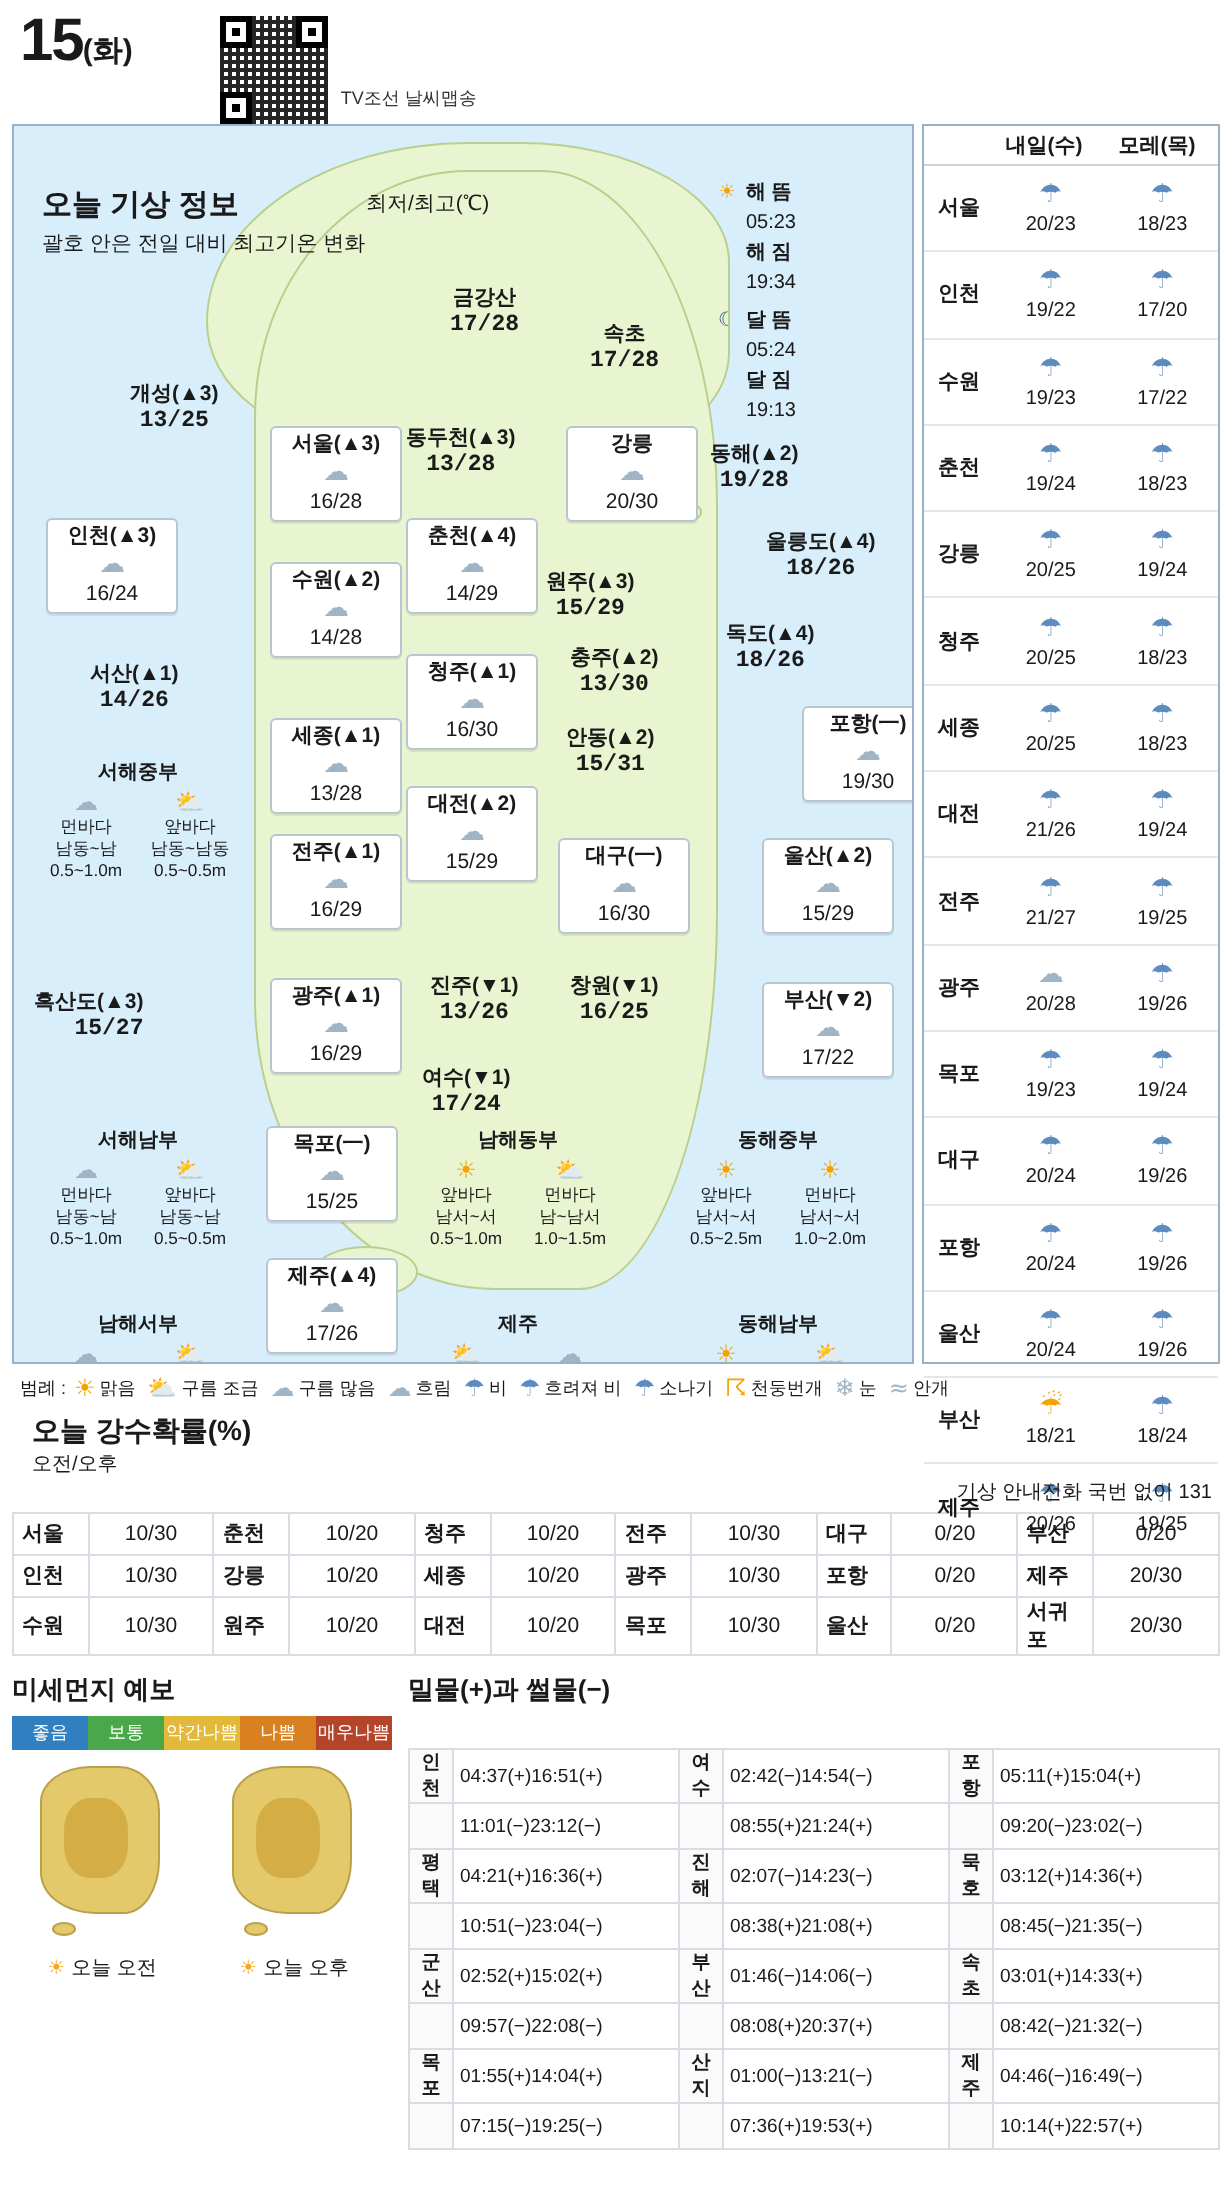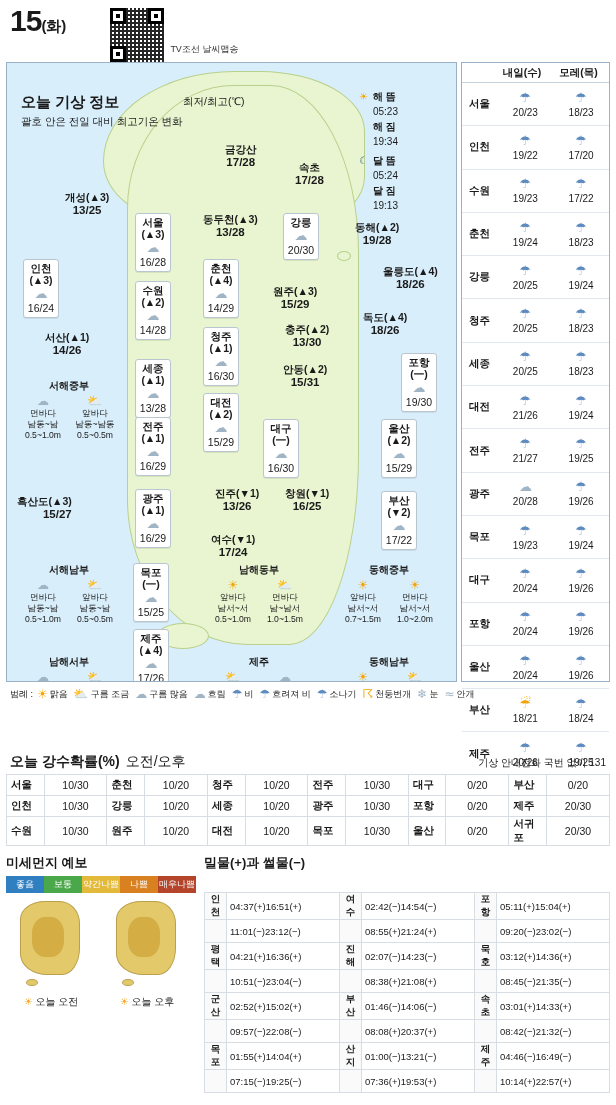--- a/index.html
+++ b/index.html
@@ -58,34 +58,34 @@
   .panel-minmax { position: absolute; left: 176px; top: 32px; font-size: 10.5px; }
 
   
   .sunmoon { position: absolute; left: 352px; top: 26px; font-size: 10px; line-height: 15px; }
   .sm-row { display: flex; align-items: flex-start; gap: 5px; }
   .sm-txt span { display: block; }
 
   
   .chip {
     position: absolute;
-    width: 36px;
+    width: 66px;
     background: #ffffff;
     border: 1px solid #b9c6cf;
     border-radius: 3px;
     text-align: center;
     padding: 2px 0 3px 0;
     box-shadow: 0 1px 0 rgba(0,0,0,.08);
   }
   .chip .nm { font-size: 10.5px; font-weight: bold; line-height: 12px; }
   .chip .ic { line-height: 16px; font-size: 13px; }
   .chip .tp { font-size: 10.5px; line-height: 12px; }
   .label-free { position: absolute; text-align: center; }
   .label-free .nm { font-size: 10.5px; font-weight: bold; line-height: 13px; }
-  .label-free .tp { font-size: 11.5px; font-weight: bold; line-height: 13px; }
+  .label-free .tp { font-size: 11.5px; font-weight: bold; line-height: 13px; font-family: Liberation Mono, monospace; }
 
   
   .seabox { position: absolute; width: 104px; font-size: 8.6px; text-align: center; }
   .seabox .sb-title { font-weight: bold; font-size: 10px; margin-bottom: 1px; }
   .seabox .sb-cols { display: flex; }
   .seabox .sb-col { flex: 1; line-height: 11px; }
   .seabox .sb-icon { font-size: 12px; line-height: 14px; }
 
   
   .tomorrow {
@@ -101,23 +101,23 @@
   .tm-cell { flex: 1; text-align: center; line-height: 13px; }
   .tm-cell .ic { font-size: 13px; line-height: 16px; display: block; }
   .tm-cell .tp { font-size: 10px; }
 
   
   .legend { display: flex; align-items: center; gap: 4px; font-size: 9px; padding: 5px 2px 4px 4px; }
   .legend .lg { display: flex; align-items: center; gap: 2px; }
   .legend .lgi { font-size: 12px; }
 
   
-  .rain-head { display: flex; align-items: baseline; padding: 2px 4px 3px 4px; }
+  .rain-head { display: flex; align-items: baseline; padding: 2px 4px 3px 4px; flex-direction: column; }
   .rain-title { font-size: 14px; font-weight: bold; }
-  .rain-sub { font-size: 14px; margin-left: 6px; margin-top: 46px; }
+  .rain-sub { font-size: 10px; margin-left: 6px; }
   .rain-note { margin-left: auto; font-size: 10px; }
   .rain-table { width: 100%; border-collapse: collapse; font-size: 10.5px; }
   .rain-table td { border: 1px solid #d7dde2; height: 21px; padding: 0 4px; }
   .rain-table td.nm { font-weight: bold; width: 6.2%; text-align: left; }
   .rain-table td.vl { width: 10.4%; text-align: center; }
 
   
   .bottom { display: flex; gap: 8px; margin-top: 8px; }
   .dust { width: 190px; }
   .dust-title { font-size: 13px; font-weight: bold; margin-bottom: 4px; }
@@ -272,21 +272,21 @@
           <div class="chip" style="left: 394px; top: 290px;">
             <div class="nm">포항(一)</div>
             <div class="ic"><span class="cloud-i emoji">☁</span></div>
             <div class="tp">19/30</div>
           </div>
           <div class="chip" style="left: 128px; top: 354px;">
             <div class="nm">전주(▲1)</div>
             <div class="ic"><span class="cloud-i emoji">☁</span></div>
             <div class="tp">16/29</div>
           </div>
-          <div class="chip" style="left: 256px; top: 356px;">
+          <div class="chip" style="left: 272px; top: 356px;">
             <div class="nm">대구(一)</div>
             <div class="ic"><span class="cloud-i emoji">☁</span></div>
             <div class="tp">16/30</div>
           </div>
           <div class="chip" style="left: 374px; top: 356px;">
             <div class="nm">울산(▲2)</div>
             <div class="ic"><span class="cloud-i emoji">☁</span></div>
             <div class="tp">15/29</div>
           </div>
           <div class="chip" style="left: 128px; top: 426px;">
@@ -401,21 +401,21 @@
               </div>
             </div>
           </div>
           <div class="seabox" style="left: 330px; top: 500px;">
             <div class="sb-title">동해중부</div>
             <div class="sb-cols">
               <div class="sb-col">
                 <div class="sb-icon"><span class="sun-i emoji">☀</span></div>
                 <div>앞바다</div>
                 <div>남서~서</div>
-                <div>0.7~1.5m</div>
+                <div>0.5~2.5m</div>
               </div>
               <div class="sb-col">
                 <div class="sb-icon"><span class="sun-i emoji">☀</span></div>
                 <div>먼바다</div>
                 <div>남서~서</div>
                 <div>1.0~2.0m</div>
               </div>
             </div>
           </div>
           <div class="seabox" style="left: 200px; top: 592px;">

